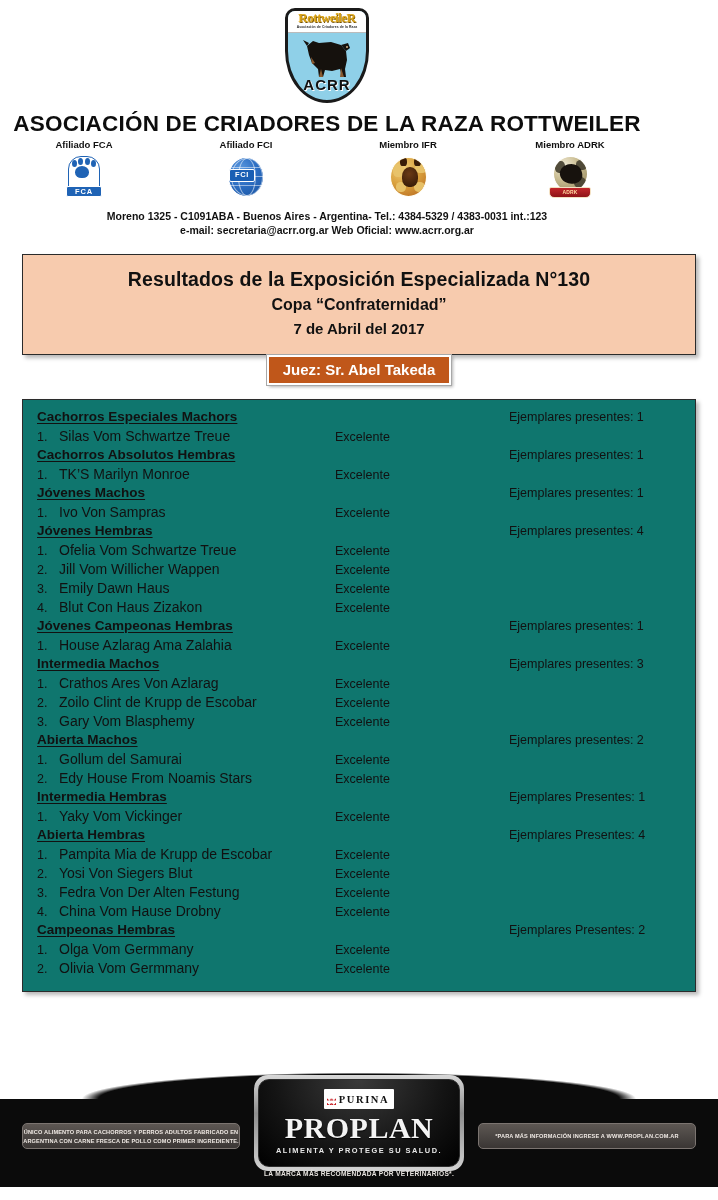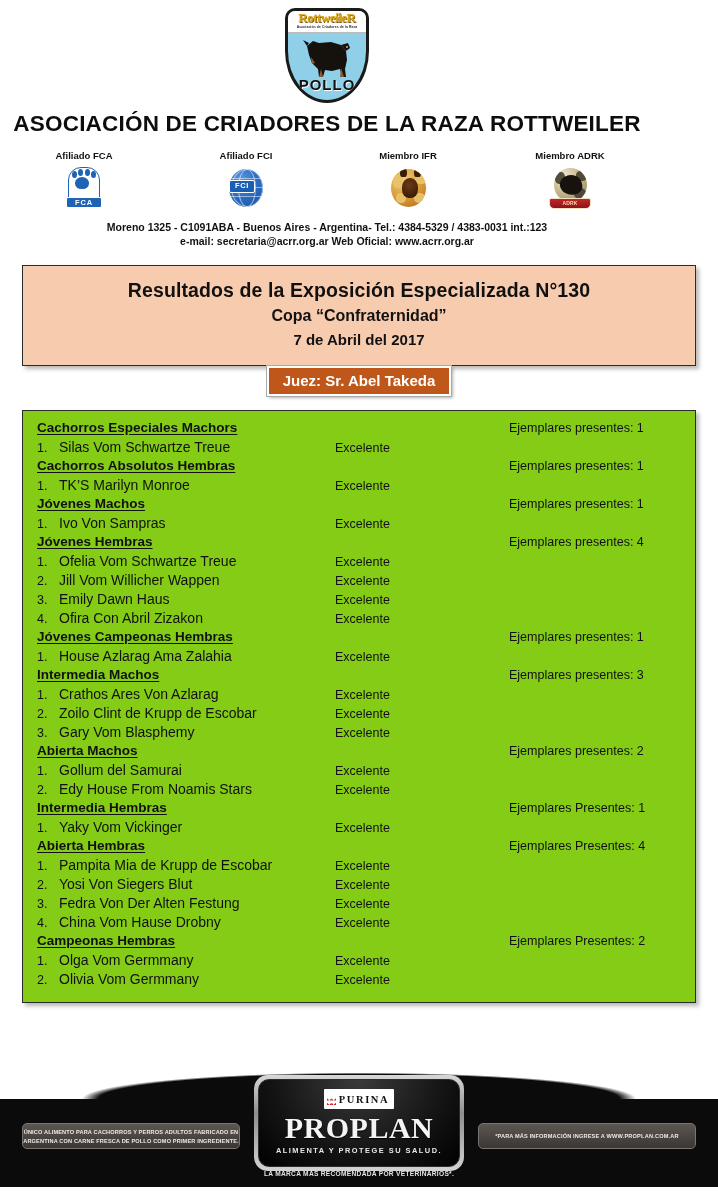--- a/index.html
+++ b/index.html
@@ -94,21 +94,21 @@
     font-size: 22.5px;
     letter-spacing: 0.2px;
     color: #0d0d0d;
     margin-top: 7px;
     white-space: nowrap;
   }
 
   .badges-row {
     display: flex;
     justify-content: center;
-    margin-top: 13px;
+    margin-top: 2px;
     gap: 12px;
   }
   .badge-cell {
     width: 150px;
     text-align: center;
   }
   .badge-label {
     font-size: 9.5px;
     font-weight: bold;
     color: #111;
@@ -318,21 +318,21 @@
     font-size: 15px;
     font-weight: bold;
     padding: 4px 14px 5px 14px;
     box-shadow: 2px 2px 3px rgba(0,0,0,0.3);
   }
 
   
   .results-panel {
     margin: 14px auto 0 auto;
     width: 674px;
-    background: #84cc16;
+    background: #0f766e;
     border: 1.5px solid #2b2b2b;
     box-sizing: border-box;
     padding: 9px 14px 12px 14px;
     box-shadow: 3px 3px 4px rgba(0,0,0,0.28);
   }
   .cat-row {
     display: flex;
     align-items: baseline;
     height: 19px;
   }
@@ -505,21 +505,21 @@
       <div class="shield-sub">Asociación de Criadores de la Raza</div>
       <svg class="dog" viewBox="0 0 56 46">
         <path d="M6 13 L12 8 L18 10 L30 9 L40 12 L45 18 L46 27 L44 36 L45 44 L41 44 L39 36 L31 38 L24 37 L22 44 L18 44 L17 36 L11 30 L8 22 Z" fill="#15110d"></path>
         <path d="M40 12 L47 10 L49 15 L45 18 Z" fill="#15110d"></path>
         <circle cx="46" cy="14" r="1" fill="#d8b48a"></circle>
         <path d="M20 36 L22 44 L18 44 Z" fill="#8a5a30"></path>
         <path d="M40 35 L43 44 L39 44 Z" fill="#8a5a30"></path>
         <path d="M10 24 L14 30 L11 31 Z" fill="#8a5a30"></path>
         <path d="M6 13 L2 7 L8 10 Z" fill="#15110d"></path>
       </svg>
-      <div class="shield-acrr">POLLO</div>
+      <div class="shield-acrr">ACRR</div>
     </div>
   </div>
 
   <div class="org-title">ASOCIACIÓN DE CRIADORES DE LA RAZA ROTTWEILER</div>
 
   <div class="badges-row">
 
     <div class="badge-cell">
       <div class="badge-label">Afiliado FCA</div>
       <div class="badge-art">
@@ -640,21 +640,21 @@
         <span class="dog-name">Jill Vom Willicher Wappen</span>
         <span class="dog-qual">Excelente</span>
       </div>
       <div class="dog-row">
         <span class="dog-num">3.</span>
         <span class="dog-name">Emily Dawn Haus</span>
         <span class="dog-qual">Excelente</span>
       </div>
       <div class="dog-row">
         <span class="dog-num">4.</span>
-        <span class="dog-name">Ofira Con Abril Zizakon</span>
+        <span class="dog-name">Blut Con Haus Zizakon</span>
         <span class="dog-qual">Excelente</span>
       </div>
       <div class="cat-row">
         <span class="cat-name">Jóvenes Campeonas Hembras</span>
         <span class="cat-spacer"></span>
         <span class="cat-count">Ejemplares presentes: 1</span>
       </div>
       <div class="dog-row">
         <span class="dog-num">1.</span>
         <span class="dog-name">House Azlarag Ama Zalahia</span>

